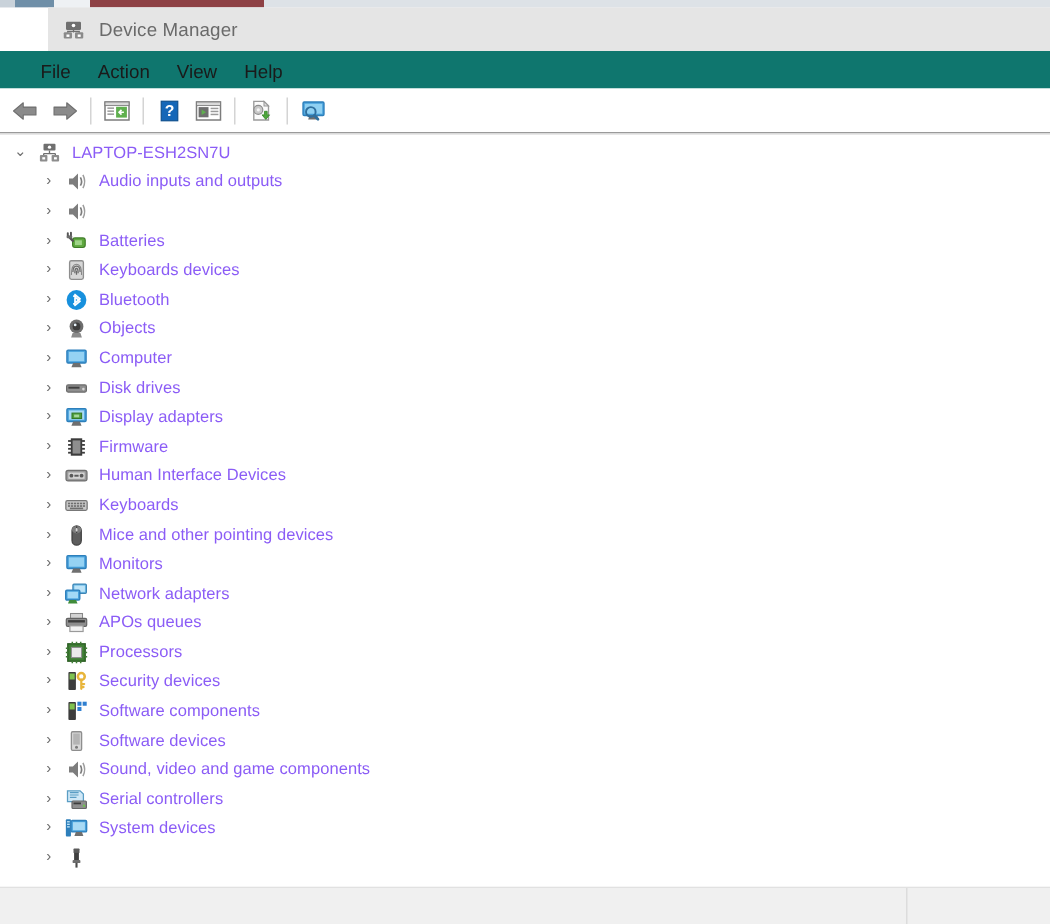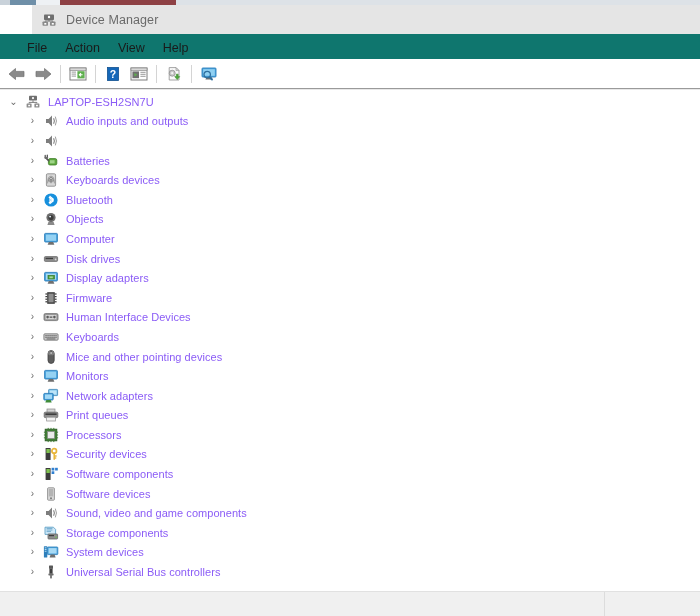--- a/index.html
+++ b/index.html
@@ -552,21 +552,21 @@
     <div class="node node-child">
       <span class="twisty">›</span>
       <span class="ico">
         <svg viewBox="0 0 16 16" width="16" height="16">
           <rect x="4" y="2" width="8" height="3.4" fill="#d4d4d4" stroke="#888888" stroke-width="0.7"></rect>
           <rect x="1.2" y="5.2" width="13.6" height="5.4" rx="1" fill="#8d8d8d" stroke="#636363" stroke-width="0.8"></rect>
           <rect x="2.4" y="6.4" width="11.2" height="1.6" fill="#3d3d3d"></rect>
           <rect x="3.6" y="10.2" width="8.8" height="3.8" fill="#f2f2f2" stroke="#9a9a9a" stroke-width="0.8"></rect>
         </svg>
       </span>
-      <span class="label">Print queues</span>
+      <span class="label">APOs queues</span>
     </div>
 
     <div class="node node-child">
       <span class="twisty">›</span>
       <span class="ico">
         <svg viewBox="0 0 16 16" width="16" height="16">
           <rect x="2.2" y="2.2" width="11.6" height="11.6" fill="#3f7f34" stroke="#2c5d24" stroke-width="0.9"></rect>
           <rect x="4.6" y="4.6" width="6.8" height="6.8" fill="#eaeaea" stroke="#8e8e8e" stroke-width="0.7"></rect>
           <g stroke="#3f7f34" stroke-width="1">
             <path d="M5.2 0.9 L5.2 2.2 M8 0.9 L8 2.2 M10.8 0.9 L10.8 2.2"></path>
@@ -636,21 +636,21 @@
       <span class="twisty">›</span>
       <span class="ico">
         <svg viewBox="0 0 16 16" width="16" height="16">
           <path d="M2 2.2 L10.4 2.2 L12.6 4.4 L12.6 9.4 L2 9.4 Z" fill="#cfe8f7" stroke="#5a9dc4" stroke-width="0.85"></path>
           <path d="M3.6 3.4 L9.4 3.4 M3.6 5 L9.4 5 M3.6 6.6 L8 6.6" stroke="#5a9dc4" stroke-width="0.8"></path>
           <rect x="5" y="9" width="9.6" height="5" rx="0.7" fill="#8e8e8e" stroke="#666666" stroke-width="0.8"></rect>
           <rect x="6" y="10" width="5" height="1.2" fill="#3d3d3d"></rect>
           <circle cx="13" cy="12.2" r="0.8" fill="#6fc24f"></circle>
         </svg>
       </span>
-      <span class="label">Storage components</span>
+      <span class="label">Serial controllers</span>
     </div>
 
     <div class="node node-child">
       <span class="twisty">›</span>
       <span class="ico">
         <svg viewBox="0 0 16 16" width="16" height="16">
           <rect x="4.4" y="3" width="10.4" height="7.6" rx="0.8" fill="#4aa3dd" stroke="#2d7fbb" stroke-width="0.85"></rect>
           <rect x="5.6" y="4.1" width="8" height="5.4" fill="#a8daf5"></rect>
           <rect x="0.9" y="2.2" width="3.4" height="11.4" rx="0.6" fill="#2d7fbb"></rect>
           <g fill="#bfe4f8">
@@ -667,21 +667,20 @@
     <div class="node node-child">
       <span class="twisty">›</span>
       <span class="ico">
         <svg viewBox="0 0 16 16" width="16" height="16">
           <rect x="6" y="1.6" width="4" height="3.2" rx="0.5" fill="#5a5a5a"></rect>
           <rect x="6.4" y="4.6" width="3.2" height="5.2" fill="#3f3f3f"></rect>
           <rect x="5.4" y="9.4" width="5.2" height="2" rx="0.6" fill="#6e6e6e"></rect>
           <rect x="7.3" y="11.2" width="1.4" height="3.2" fill="#4a4a4a"></rect>
         </svg>
       </span>
-      <span class="label">Universal Serial Bus controllers</span>
     </div>
 
   </div>
 
   <div class="statusbar">
     <div class="status-left"></div>
     <div class="status-right"></div>
   </div>
 
 </div>

